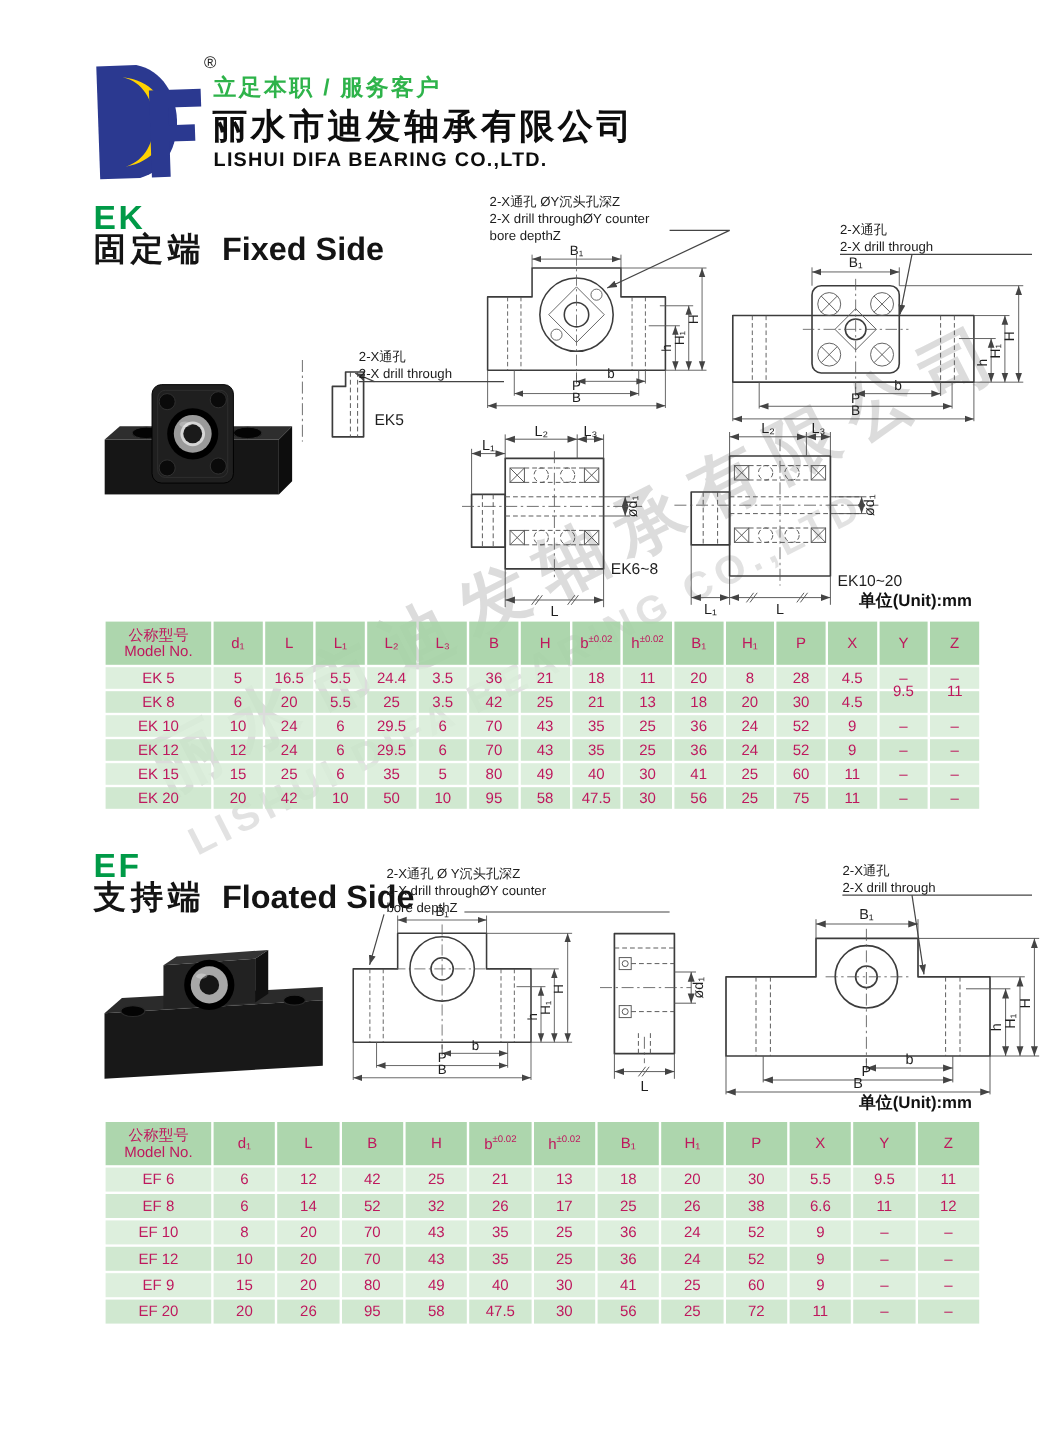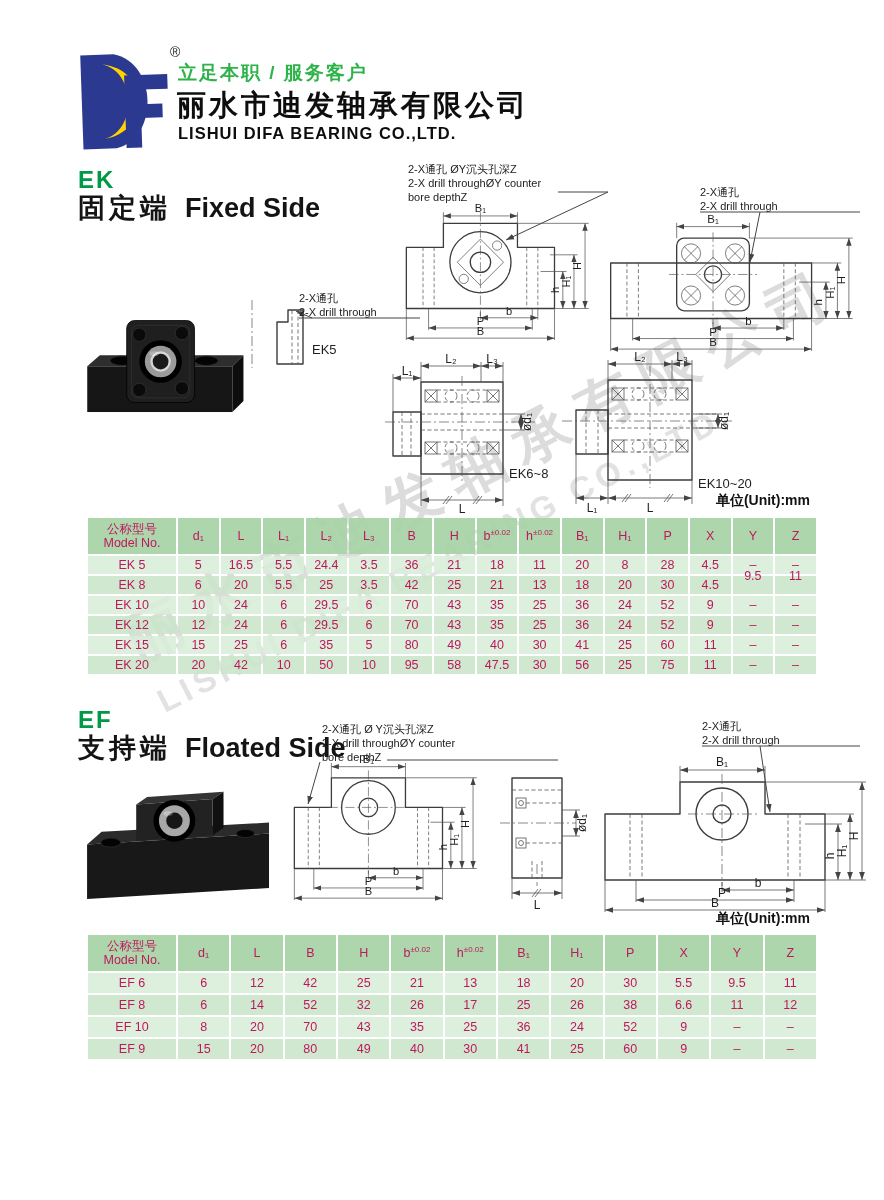--- a/index.html
+++ b/index.html
@@ -15,21 +15,21 @@
   
   .logo{position:absolute;left:74px;top:50px;}
   .reg{position:absolute;left:170px;top:44px;font-size:14px;color:#222;}
   .slogan{position:absolute;left:178px;top:60px;font-size:19px;font-weight:bold;
           color:#2eb34a;letter-spacing:2px;}
   .company-cn{position:absolute;left:177px;top:86px;font-size:29px;font-weight:bold;
           color:#0d0d0d;letter-spacing:3px;}
   .company-en{position:absolute;left:178px;top:124px;font-size:16.5px;font-weight:bold;
           color:#0d0d0d;letter-spacing:1px;}
   
-  .sec-code{position:absolute;left:78px;font-size:24px;font-weight:bold;color:#009a47;letter-spacing:2px;z-index:2;}
+  .sec-code{position:absolute;left:78px;font-size:28px;font-weight:bold;color:#009a47;letter-spacing:2px;z-index:2;}
   .sec-title{position:absolute;left:78px;font-size:27px;font-weight:bold;color:#141414;z-index:2;white-space:nowrap;}
   .sec-title .cn{letter-spacing:4px;}
   .sec-title .en{margin-left:14px;letter-spacing:0;}
   
   .ann{position:absolute;font-size:11px;line-height:1.25;color:#1d1d1d;z-index:3;white-space:nowrap;}
   
   .unit{position:absolute;left:620px;width:190px;text-align:right;font-size:14px;font-weight:bold;color:#111;z-index:2;}
   
   .dw{position:absolute;overflow:visible;z-index:1;}
   .dw .o{fill:none;stroke:#3c3c3c;stroke-width:1.4;stroke-linejoin:round;}
@@ -681,31 +681,61 @@
           <td>35</td>
           <td>25</td>
           <td>36</td>
           <td>24</td>
           <td>52</td>
           <td>9</td>
           <td>–</td>
           <td>–</td>
         </tr>
         <tr>
+          <td>EF 12</td>
+          <td>10</td>
+          <td>20</td>
+          <td>70</td>
+          <td>43</td>
+          <td>35</td>
+          <td>25</td>
+          <td>36</td>
+          <td>24</td>
+          <td>52</td>
+          <td>9</td>
+          <td>–</td>
+          <td>–</td>
+        </tr>
+        <tr>
           <td>EF 9</td>
           <td>15</td>
           <td>20</td>
           <td>80</td>
           <td>49</td>
           <td>40</td>
           <td>30</td>
           <td>41</td>
           <td>25</td>
           <td>60</td>
           <td>9</td>
+          <td>–</td>
+          <td>–</td>
+        </tr>
+        <tr>
+          <td>EF 20</td>
+          <td>20</td>
+          <td>26</td>
+          <td>95</td>
+          <td>58</td>
+          <td>47.5</td>
+          <td>30</td>
+          <td>56</td>
+          <td>25</td>
+          <td>72</td>
+          <td>11</td>
           <td>–</td>
           <td>–</td>
         </tr>
       </tbody>
     </table>
 
   <svg class="leaders" width="884" height="1200">
     <g>
       <line x1="558" y1="192" x2="608" y2="192"></line>
       <line x1="608" y1="192" x2="506" y2="240" marker-end="url(#ar)"></line>

